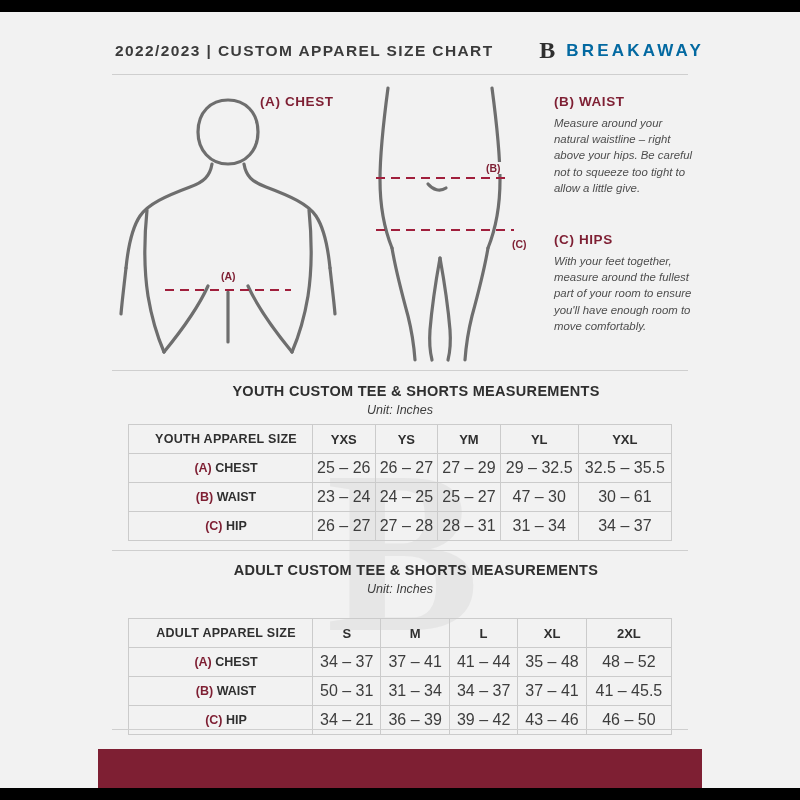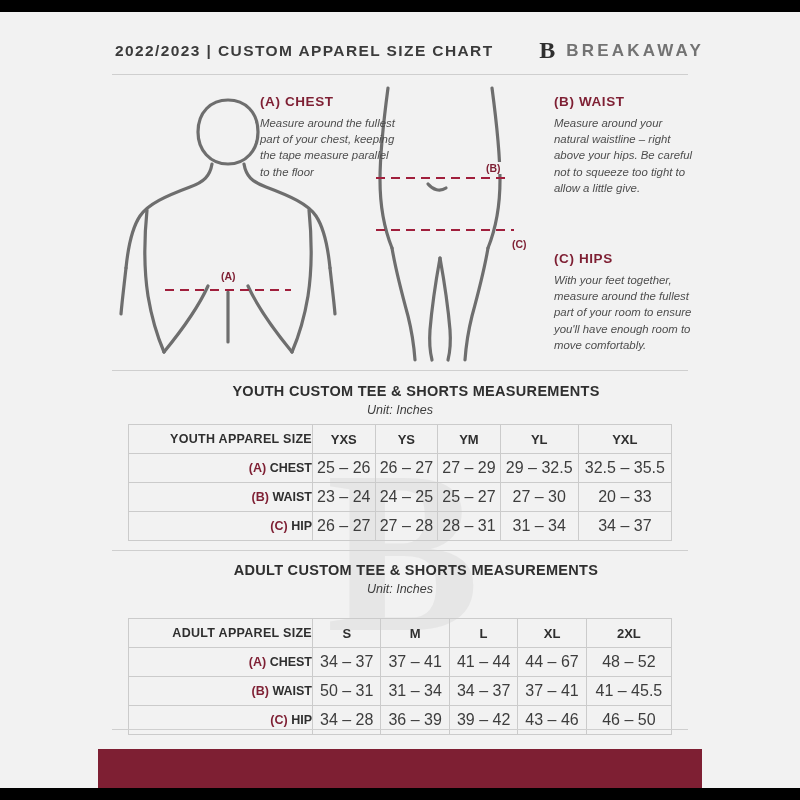--- a/index.html
+++ b/index.html
@@ -72,21 +72,21 @@
     font-weight: 700;
     color: #2f2f2f;
     line-height: 1;
     position: relative;
     top: -1px;
   }
   .brand-name {
     font-size: 17px;
     font-weight: 700;
     letter-spacing: 3.2px;
-    color: #737373;
+    color: #0369a1;
   }
   .hr {
     position: absolute;
     left: 112px;
     width: 576px;
     height: 1px;
     background: #cfcfcf;
   }
   
   .figures {
@@ -108,21 +108,21 @@
     margin-bottom: 6px;
   }
   .note-body {
     font-size: 11.4px;
     font-style: italic;
     line-height: 1.42;
     color: #4d4d4d;
   }
   .note-a { left: 148px; top: 14px; width: 140px; }
   .note-b { left: 442px; top: 14px; width: 146px; }
-  .note-c { left: 442px; top: 152px; width: 146px; margin-top: 19px; }
+  .note-c { left: 442px; top: 152px; width: 146px; }
   .letter-tag {
     position: absolute;
     font-size: 10.5px;
     font-weight: 700;
     color: #7e1f33;
     background: #f2f2f2;
     padding: 0 4px;
   }
   
   .sect-title {
@@ -160,21 +160,21 @@
     font-weight: 400;
     padding: 0;
   }
   table.size thead th {
     font-weight: 700;
     font-size: 13px;
     color: #2f2f2f;
   }
   table.size thead th.first,
   table.size tbody td.first {
-    text-align: right;
+    text-align: center;
     padding-left: 11px;
     width: 172px;
     margin-top: 8px;
   }
   table.size thead th.first {
     font-size: 12.5px;
     letter-spacing: .3px;
   }
   table.size tbody td.first {
     font-weight: 700;
@@ -254,21 +254,20 @@
       </svg>
       <div class="letter-tag" style="left:370px;top:82px;">(B)</div>
 
       <svg width="142" height="20" viewBox="0 0 142 20" style="position:absolute;left:262px;top:140px;">
         <line x1="2" y1="10" x2="140" y2="10" stroke="#a01f3c" stroke-width="2.2" stroke-dasharray="9,6"></line>
       </svg>
       <div class="letter-tag" style="left:396px;top:158px;">(C)</div>
 
       <div class="note note-a">
         <div class="note-title">(A) CHEST</div>
-        <div class="note-body">Measure around the fullest part of your chest, keeping the tape measure parallel to the floor</div>
       </div>
       <div class="note note-b">
         <div class="note-title">(B) WAIST</div>
         <div class="note-body">Measure around your natural waistline – right above your hips. Be careful not to squeeze too tight to allow a little give.</div>
       </div>
       <div class="note note-c">
         <div class="note-title">(C) HIPS</div>
         <div class="note-body">With your feet together, measure around the fullest part of your room to ensure you'll have enough room to move comfortably.</div>
       </div>
     </div>
@@ -296,22 +295,22 @@
           <td class="val">26 – 27</td>
           <td class="val">27 – 29</td>
           <td class="val">29 – 32.5</td>
           <td class="val">32.5 – 35.5</td>
         </tr>
         <tr>
           <td class="first"><span class="lt">(B)</span> <span>WAIST</span></td>
           <td class="val">23 – 24</td>
           <td class="val">24 – 25</td>
           <td class="val">25 – 27</td>
-          <td class="val">27 – 30</td>
-          <td class="val">20 – 33</td>
+          <td class="val">47 – 30</td>
+          <td class="val">30 – 61</td>
         </tr>
         <tr>
           <td class="first"><span class="lt">(C)</span> <span>HIP</span></td>
           <td class="val">26 – 27</td>
           <td class="val">27 – 28</td>
           <td class="val">28 – 31</td>
           <td class="val">31 – 34</td>
           <td class="val">34 – 37</td>
         </tr>
       </tbody>
@@ -332,34 +331,34 @@
           <th>XL</th>
           <th>2XL</th>
         </tr>
       </thead>
       <tbody>
         <tr>
           <td class="first"><span class="lt">(A)</span> <span>CHEST</span></td>
           <td class="val">34 – 37</td>
           <td class="val">37 – 41</td>
           <td class="val">41 – 44</td>
-          <td class="val">44 – 67</td>
+          <td class="val">35 – 48</td>
           <td class="val">48 – 52</td>
         </tr>
         <tr>
           <td class="first"><span class="lt">(B)</span> <span>WAIST</span></td>
           <td class="val">50 – 31</td>
           <td class="val">31 – 34</td>
           <td class="val">34 – 37</td>
           <td class="val">37 – 41</td>
           <td class="val">41 – 45.5</td>
         </tr>
         <tr>
           <td class="first"><span class="lt">(C)</span> <span>HIP</span></td>
-          <td class="val">34 – 28</td>
+          <td class="val">34 – 21</td>
           <td class="val">36 – 39</td>
           <td class="val">39 – 42</td>
           <td class="val">43 – 46</td>
           <td class="val">46 – 50</td>
         </tr>
       </tbody>
     </table>
 
     <div class="hr" style="top:717px;"></div>
 

